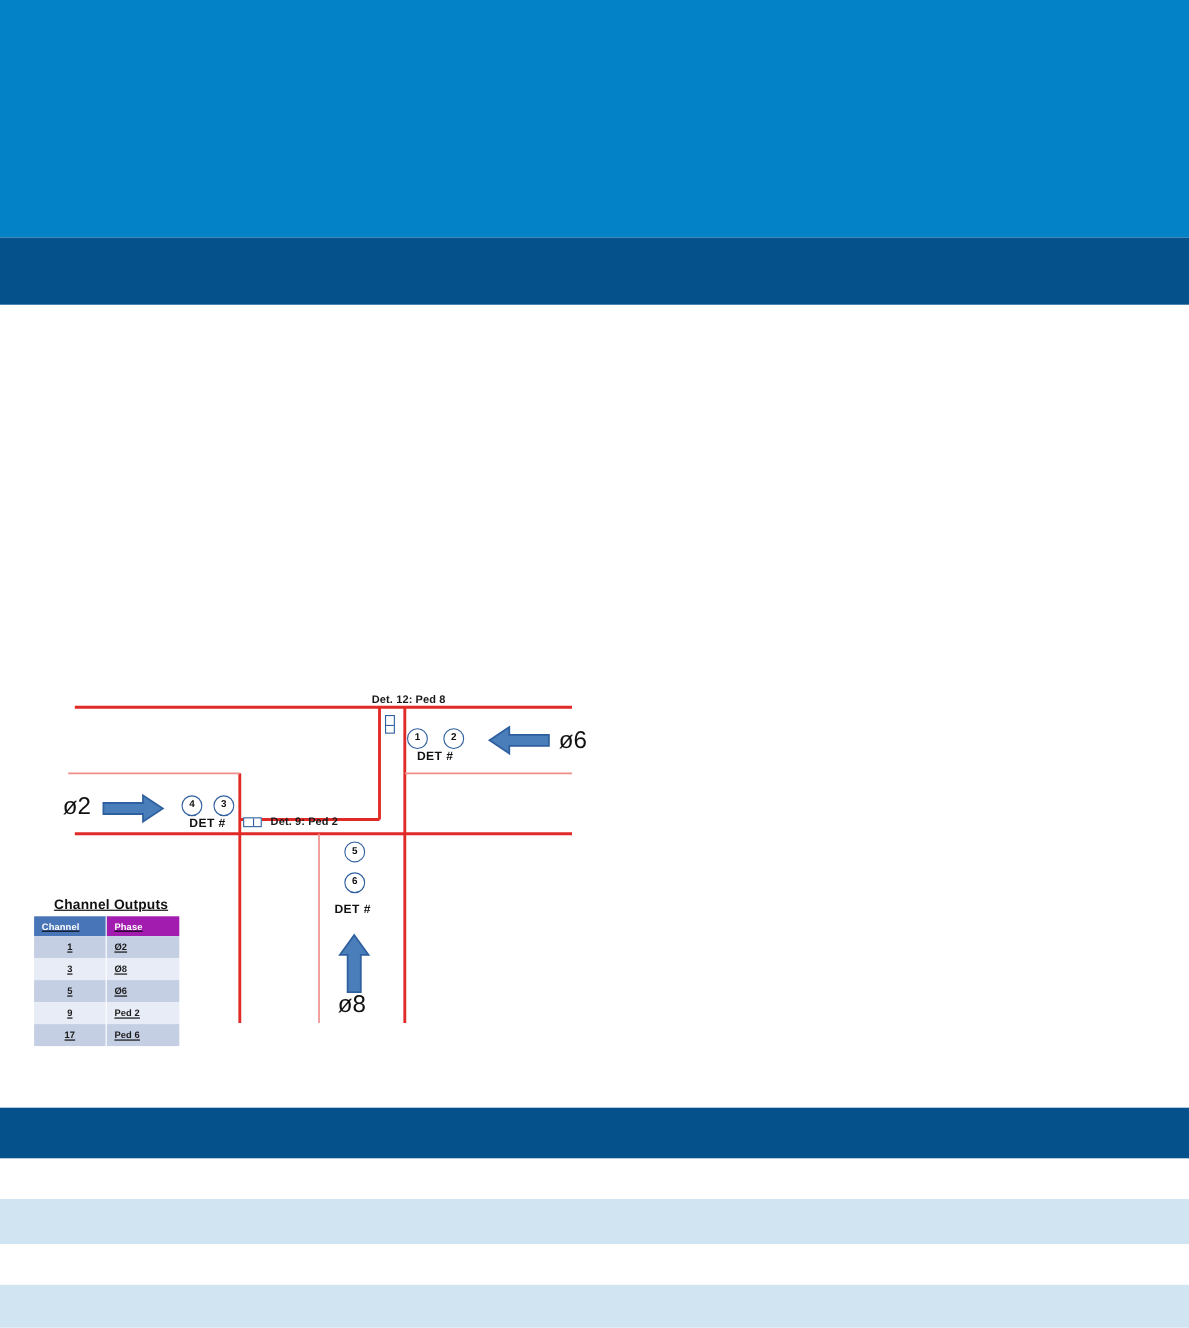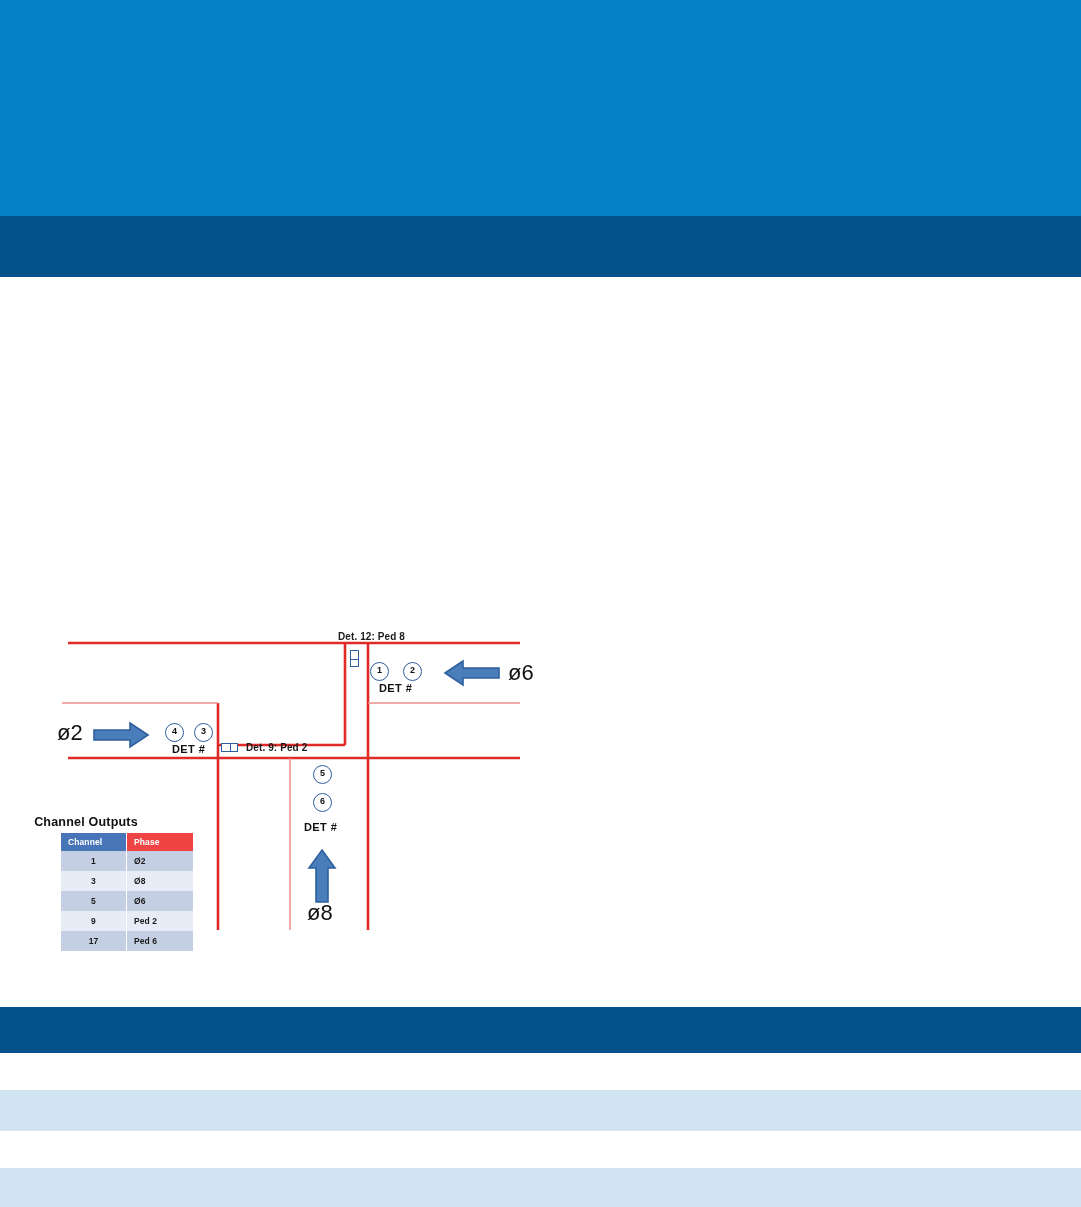--- a/index.html
+++ b/index.html
@@ -107,38 +107,38 @@
   }
   .ped-head.horiz { width: 17px; height: 9px; }
   .ped-head.vert  { width: 9px;  height: 17px; }
   .ped-head .divider { position: absolute; background: #2e5f9e; }
   .ped-head.horiz .divider { left: 50%; top: 0; width: 1.2px; height: 100%; }
   .ped-head.vert  .divider { top: 50%; left: 0; height: 1.2px; width: 100%; }
 
   
   #channel-block {
     position: absolute;
-    left: 16px;
+    left: 31px;
     top: 815px;
     width: 132px;
+    text-decoration: underline;
   }
   #channel-caption {
     font-size: 12.5px;
     font-weight: bold;
     color: #111111;
     text-align: center;
     letter-spacing: .2px;
     margin-bottom: 4px;
     padding-left: 8px;
   }
   #channel-table {
     border-collapse: collapse;
     width: 132px;
     table-layout: fixed;
-    margin-left: 45px;
   }
   #channel-table th {
     font-size: 8.5px;
     font-weight: bold;
     color: #ffffff;
     text-align: left;
     padding: 4px 0 4px 7px;
     letter-spacing: .1px;
   }
   #channel-table td {
@@ -234,21 +234,21 @@
 
   </div>
 
   <div id="channel-block">
     <div id="channel-caption">Channel Outputs</div>
 
     <table id="channel-table">
       <thead>
         <tr>
           <th class="h-channel col-sep" style="background: rgb(72, 116, 184);">Channel</th>
-          <th style="background: #ef4444;">Phase</th>
+          <th style="background: #a21caf;">Phase</th>
         </tr>
       </thead>
       <tbody id="channel-tbody">
           <tr class="row-dark">
             <td class="c-channel col-sep">1</td>
             <td class="c-phase">Ø2</td>
           </tr>
           <tr class="row-light">
             <td class="c-channel col-sep">3</td>
             <td class="c-phase">Ø8</td>

